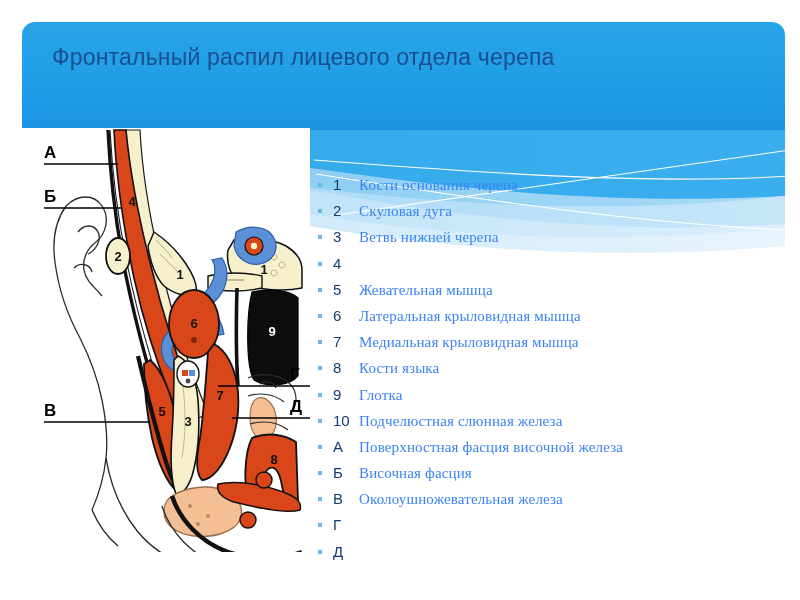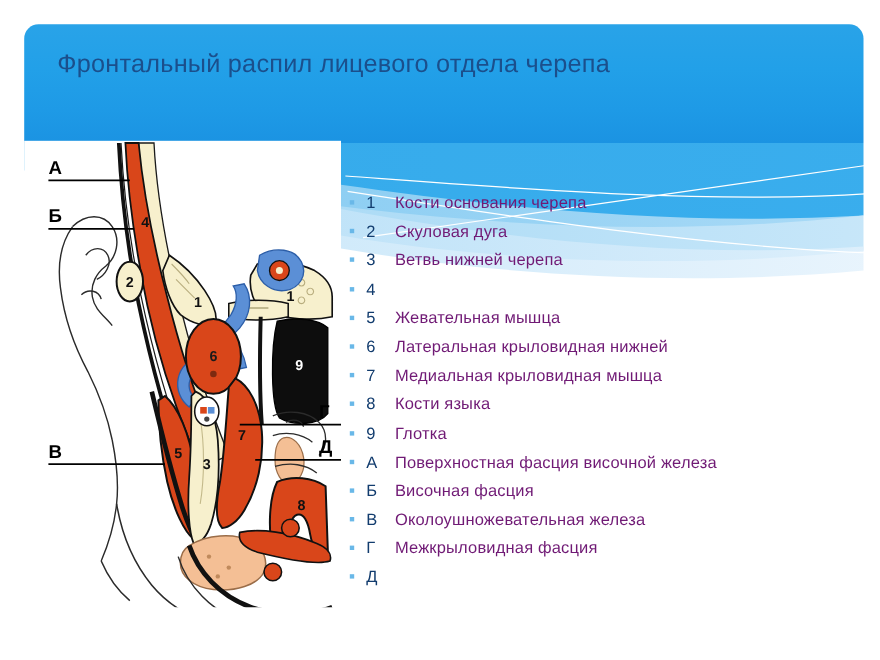--- a/index.html
+++ b/index.html
@@ -98,23 +98,24 @@
   .legend-key {
     display: inline-block;
     width: 26px;
     flex: 0 0 auto;
     font-size: 15px;
     color: #123c6e;
     font-weight: 400;
   }
   .legend-label {
     font-size: 15px;
-    color: #701a75;
+    color: #3b82f6;
     font-weight: 400;
     letter-spacing: 0.15px;
+    font-family: Liberation Serif, serif;
   }
 </style>
 </head>
 <body>
 
 <div id="slide">
 
   <svg id="bg-decor" width="800" height="600" viewBox="0 0 800 600" xmlns="http://www.w3.org/2000/svg">
     <defs>
       <linearGradient id="waveA" x1="0" y1="0" x2="1" y2="0">
@@ -359,41 +360,46 @@
 
     <div class="legend-row">
       <span class="bullet"></span>
       <span class="legend-key">5</span>
       <span class="legend-label">Жевательная мышца</span>
     </div>
 
     <div class="legend-row">
       <span class="bullet"></span>
       <span class="legend-key">6</span>
-      <span class="legend-label">Латеральная крыловидная нижней</span>
+      <span class="legend-label">Латеральная крыловидная мышца</span>
     </div>
 
     <div class="legend-row">
       <span class="bullet"></span>
       <span class="legend-key">7</span>
       <span class="legend-label">Медиальная крыловидная мышца</span>
     </div>
 
     <div class="legend-row">
       <span class="bullet"></span>
       <span class="legend-key">8</span>
       <span class="legend-label">Кости языка</span>
     </div>
 
     <div class="legend-row">
       <span class="bullet"></span>
       <span class="legend-key">9</span>
       <span class="legend-label">Глотка</span>
     </div>
 
+    <div class="legend-row">
+      <span class="bullet"></span>
+      <span class="legend-key">10</span>
+      <span class="legend-label">Подчелюстная слюнная железа</span>
+    </div>
 
     <div class="legend-row">
       <span class="bullet"></span>
       <span class="legend-key">А</span>
       <span class="legend-label">Поверхностная фасция височной железа</span>
     </div>
 
     <div class="legend-row">
       <span class="bullet"></span>
       <span class="legend-key">Б</span>
@@ -402,21 +408,20 @@
 
     <div class="legend-row">
       <span class="bullet"></span>
       <span class="legend-key">В</span>
       <span class="legend-label">Околоушножевательная железа</span>
     </div>
 
     <div class="legend-row">
       <span class="bullet"></span>
       <span class="legend-key">Г</span>
-      <span class="legend-label">Межкрыловидная фасция</span>
     </div>
 
     <div class="legend-row">
       <span class="bullet"></span>
       <span class="legend-key">Д</span>
     </div>
 
   </div>
 
 </div>

